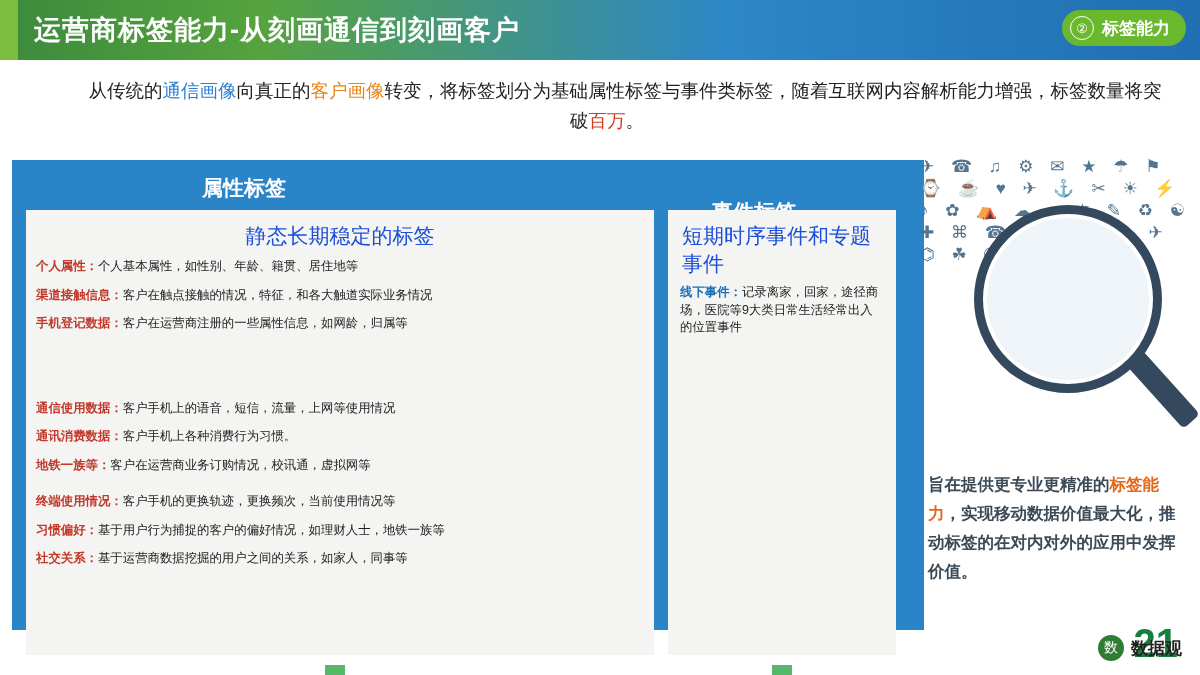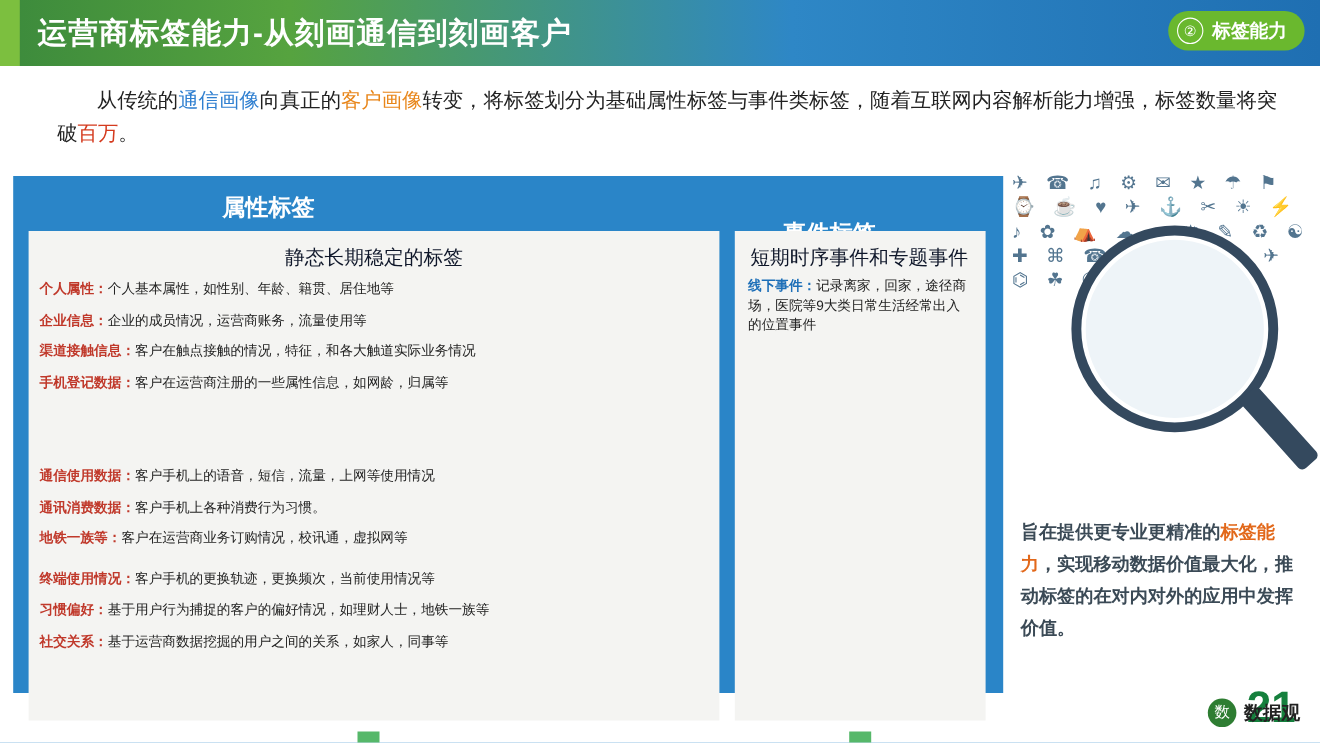--- a/index.html
+++ b/index.html
@@ -69,54 +69,56 @@
 
   
   .intro {
     position: absolute;
     left: 52px; top: 76px;
     width: 1110px;
     font-size: 18.5px;
     line-height: 30px;
     color: #222222;
     text-indent: 36px;
+    text-align: center;
   }
   .intro .hl-blue { color: #2f7fd0; }
   .intro .hl-orange { color: #e8861a; }
   .intro .hl-red { color: #d43a1e; }
 
   
   .panel {
     position: absolute;
     left: 12px; top: 160px;
     width: 900px;
     height: 470px;
     background: #2a85c8;
+    padding-left: 12px;
   }
   .panel-col-title {
     position: absolute;
     color: #ffffff;
     font-size: 21px;
     font-weight: bold;
     top: 14px;
   }
   .title-attr { left: 190px; }
   .title-event { left: 700px; margin-top: 24px; }
 
   .white-box {
     position: absolute;
     background: #f4f4f2;
     top: 50px;
   }
   .box-attr { left: 14px; width: 628px; height: 445px; }
   .box-event { left: 656px; width: 228px; height: 445px; }
 
   .box-subtitle {
-    font-size: 18px;
-    color: #0f172a;
+    font-size: 21px;
+    color: #1d4ed8;
     padding: 12px 14px 4px 14px;
     font-weight: normal;
   }
   .box-attr .box-subtitle { text-align: center; padding-left: 0; padding-right: 0; }
 
   .cols-3 {
     display: flex;
     padding: 4px 10px 0 10px;
     gap: 8px;
     flex-direction: column;
@@ -259,21 +261,20 @@
 
 <div class="panel">
   <div class="panel-col-title title-attr">属性标签</div>
   <div class="panel-col-title title-event">事件标签</div>
 
   <div class="white-box box-attr">
     <div class="box-subtitle">静态长期稳定的标签</div>
     <div class="cols-3">
       <div class="col col-1">
         <div class="item"><span class="lbl">个人属性：</span><span>个人基本属性，如性别、年龄、籍贯、居住地等</span></div>
-        <div class="item"><span class="lbl">企业信息：</span><span>企业的成员情况，运营商账务，流量使用等</span></div>
         <div class="item"><span class="lbl">渠道接触信息：</span><span>客户在触点接触的情况，特征，和各大触道实际业务情况</span></div>
         <div class="item"><span class="lbl">手机登记数据：</span><span>客户在运营商注册的一些属性信息，如网龄，归属等</span></div>
       </div>
       <div class="col col-2">
         <div class="item"><span class="lbl">通信使用数据：</span><span>客户手机上的语音，短信，流量，上网等使用情况</span></div>
         <div class="item"><span class="lbl">通讯消费数据：</span><span>客户手机上各种消费行为习惯。</span></div>
         <div class="item"><span class="lbl">地铁一族等：</span><span>客户在运营商业务订购情况，校讯通，虚拟网等</span></div>
       </div>
       <div class="col col-3">
         <div class="item"><span class="lbl">终端使用情况：</span><span>客户手机的更换轨迹，更换频次，当前使用情况等</span></div>

